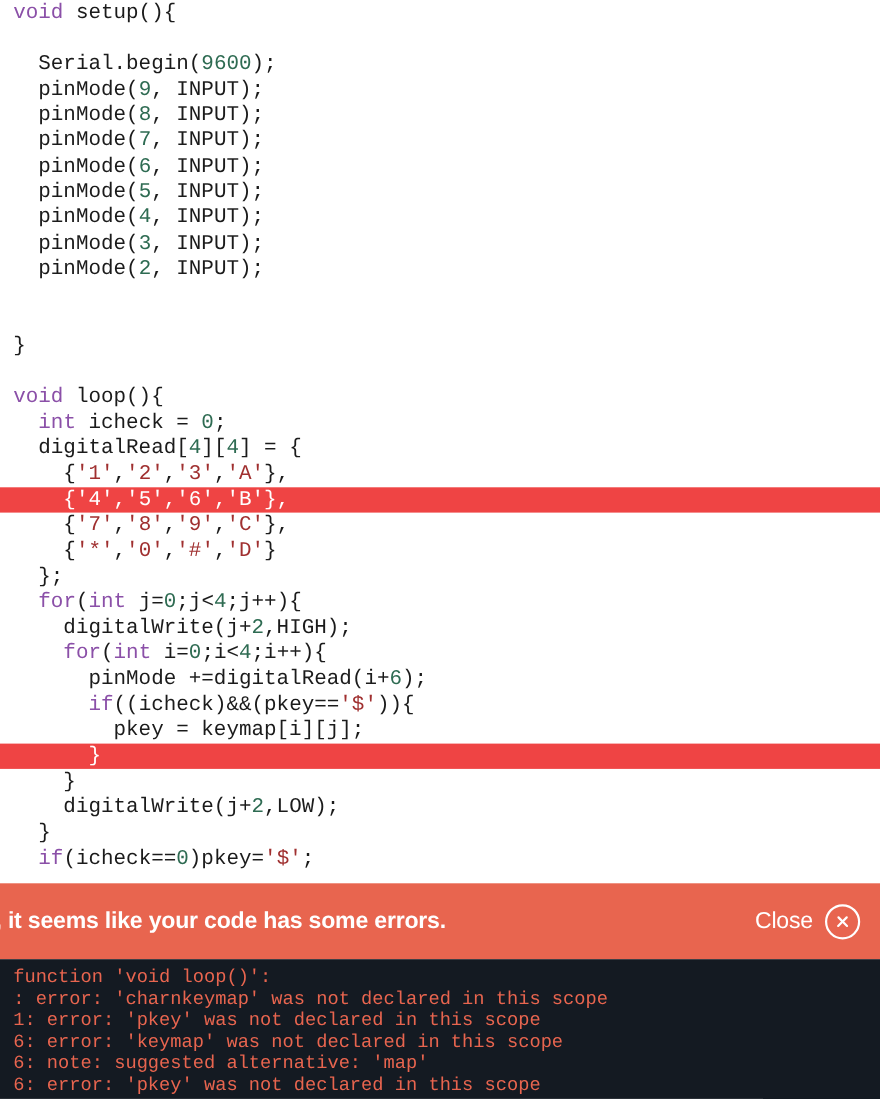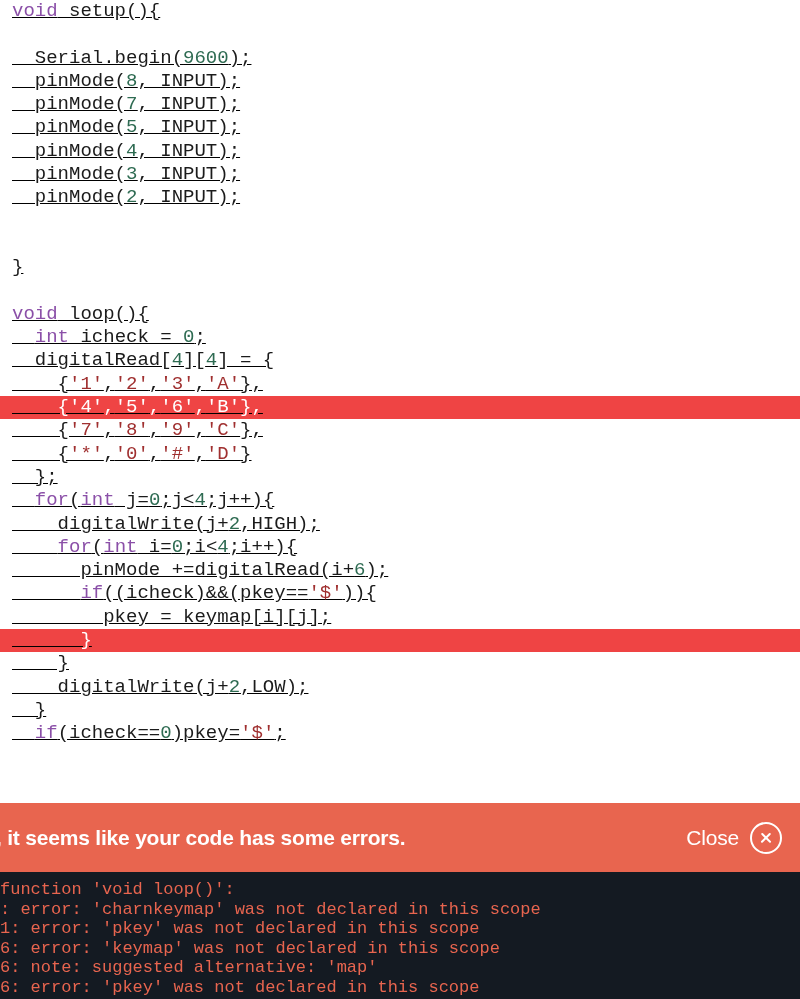--- a/index.html
+++ b/index.html
@@ -24,21 +24,20 @@
     width: 800px;
     height: 803px;
     background: #ffffff;
     overflow: hidden;
   }
   .code-lines {
     position: absolute;
     left: 0;
     top: 0;
     width: 800px;
-    text-decoration: underline;
   }
   .code-line {
     height: 23.3px;
     line-height: 23.3px;
     font-family: "Liberation Mono", "DejaVu Sans Mono", monospace;
     font-size: 19px;
     color: #1b1b1b;
     white-space: pre;
     padding-left: 12px;
     box-sizing: border-box;
@@ -127,33 +126,35 @@
     overflow: hidden;
     padding-top: 8px;
     box-sizing: border-box;
   }
   .console-line {
     font-family: "Liberation Mono", "DejaVu Sans Mono", monospace;
     font-size: 17px;
     line-height: 19.6px;
     color: #E8654F;
     white-space: pre;
-    padding-left: 0px;
+    padding-left: 12px;
   }
 </style>
 </head>
 <body>
 
 <div id="editor-pane">
   <div class="code-lines" id="code-lines">
       <div class="code-line"><span class="kw">void</span><span> setup(){</span></div>
       <div class="code-line"><span></span></div>
       <div class="code-line"><span>  Serial.begin(</span><span class="num">9600</span><span>);</span></div>
+      <div class="code-line"><span>  pinMode(</span><span class="num">9</span><span>, INPUT);</span></div>
       <div class="code-line"><span>  pinMode(</span><span class="num">8</span><span>, INPUT);</span></div>
       <div class="code-line"><span>  pinMode(</span><span class="num">7</span><span>, INPUT);</span></div>
+      <div class="code-line"><span>  pinMode(</span><span class="num">6</span><span>, INPUT);</span></div>
       <div class="code-line"><span>  pinMode(</span><span class="num">5</span><span>, INPUT);</span></div>
       <div class="code-line"><span>  pinMode(</span><span class="num">4</span><span>, INPUT);</span></div>
       <div class="code-line"><span>  pinMode(</span><span class="num">3</span><span>, INPUT);</span></div>
       <div class="code-line"><span>  pinMode(</span><span class="num">2</span><span>, INPUT);</span></div>
       <div class="code-line"><span></span></div>
       <div class="code-line"><span></span></div>
       <div class="code-line"><span>}</span></div>
       <div class="code-line"><span></span></div>
       <div class="code-line"><span class="kw">void</span><span> loop(){</span></div>
       <div class="code-line"><span>  </span><span class="kw">int</span><span> icheck = </span><span class="num">0</span><span>;</span></div>

